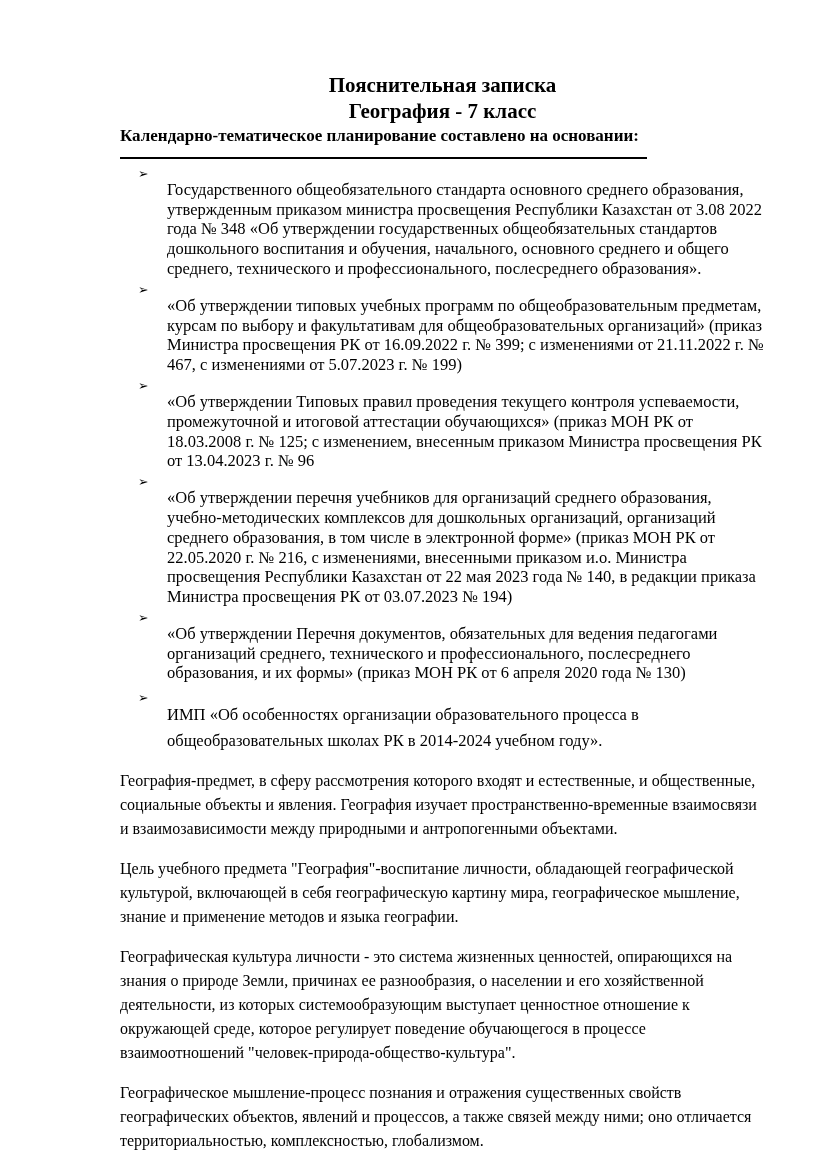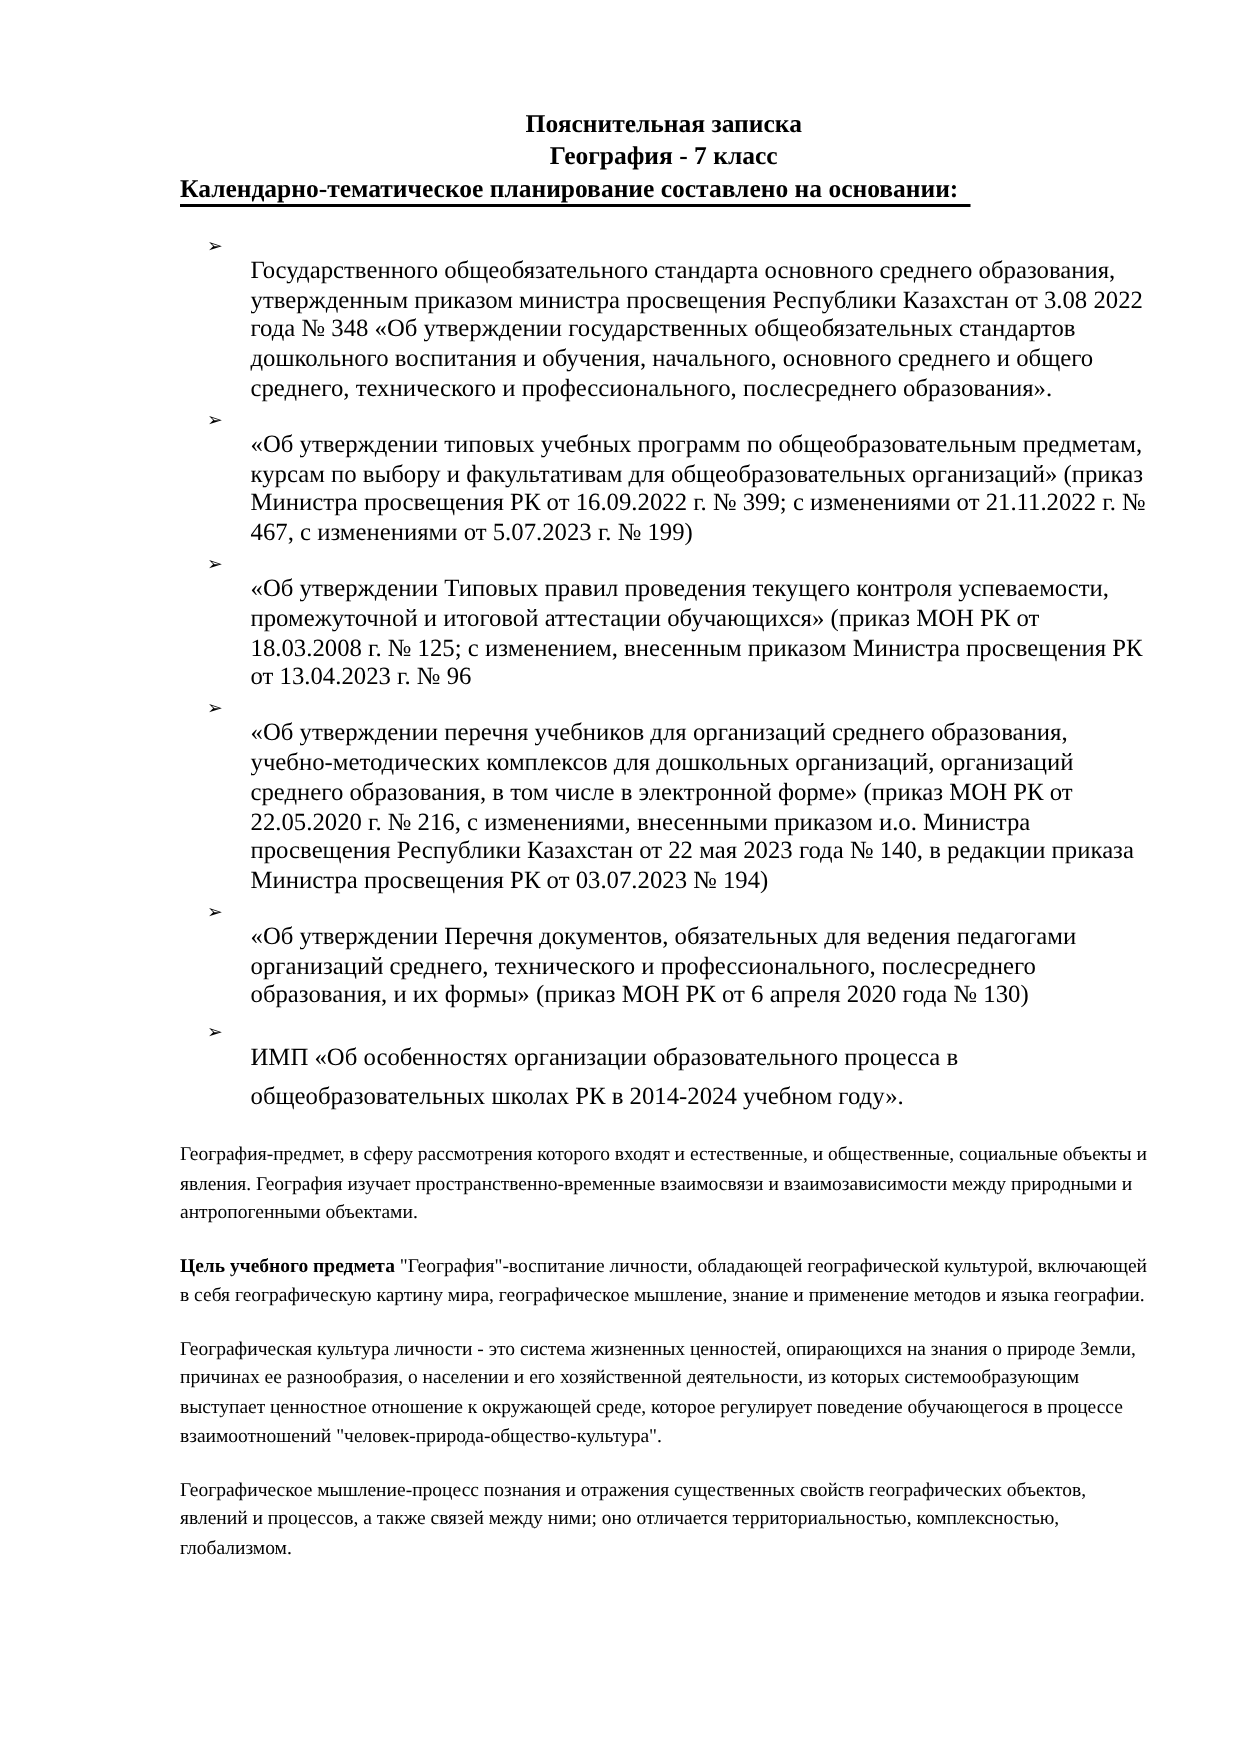--- a/index.html
+++ b/index.html
@@ -18,35 +18,35 @@
     box-sizing: border-box;
     width: 827px;
     height: 1170px;
     padding: 72px 62px 40px 120px;
     background: #ffffff;
   }
   .title-block {
     text-align: center;
   }
   .doc-title, .doc-subtitle {
-    font-size: 17px;
+    font-size: 21px;
     font-weight: bold;
     line-height: 1.25;
     margin: 0;
   }
   .section-heading {
     font-size: 17px;
     font-weight: bold;
     line-height: 1.25;
     margin: 0;
   }
   .section-heading .underlined {
     border-bottom: 2px solid #000000;
     padding-right: 8px;
-    padding-bottom: 1px;
+    padding-bottom: 12px;
   }
   ul.basis-list {
     list-style: none;
     margin: 17px 0 0 0;
     padding: 0 0 0 18px;
   }
   ul.basis-list li {
     display: flex;
     align-items: flex-start;
     font-size: 16.5px;
@@ -61,26 +61,26 @@
   ul.basis-list li .li-text {
     flex: 1;
     padding-left: 11px;
     margin-top: 17px;
   }
   ul.basis-list li.spaced {
     line-height: 1.55;
     margin-top: 2px;
   }
   p.body-par {
-    font-size: 13px;
+    font-size: 16px;
     line-height: 1.5;
     margin: 16px 0 0 0;
   }
   p.body-par .lead-bold {
-    font-weight: bold;
+    font-weight: normal;
   }
 </style>
 </head>
 <body>
 
 <div class="page">
 
   <div class="title-block">
     <p class="doc-title">Пояснительная записка</p>
     <p class="doc-subtitle">География - 7 класс</p>

